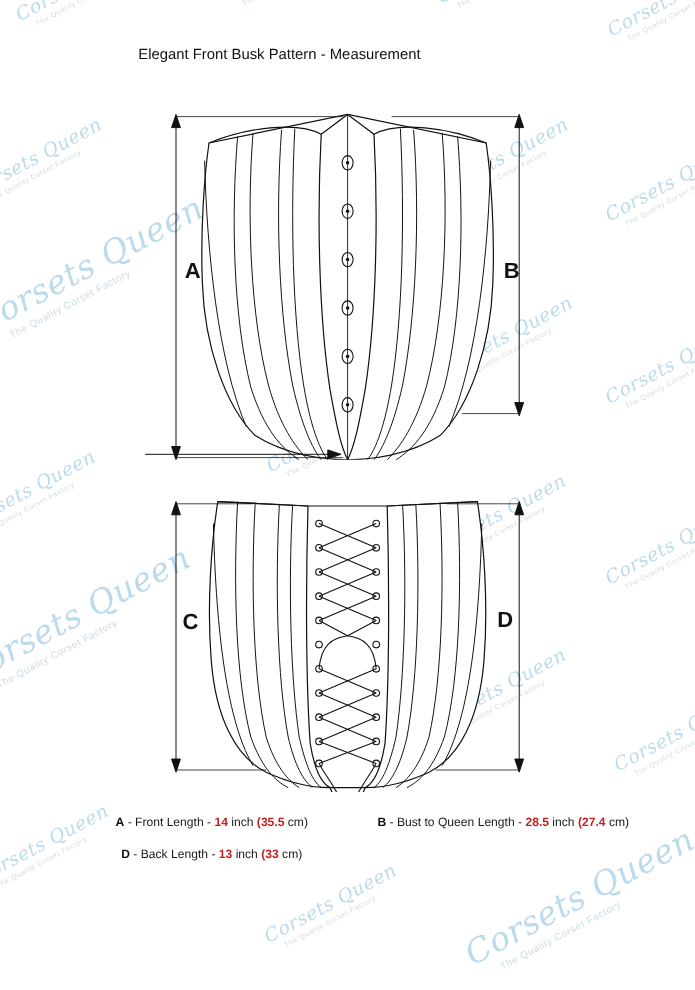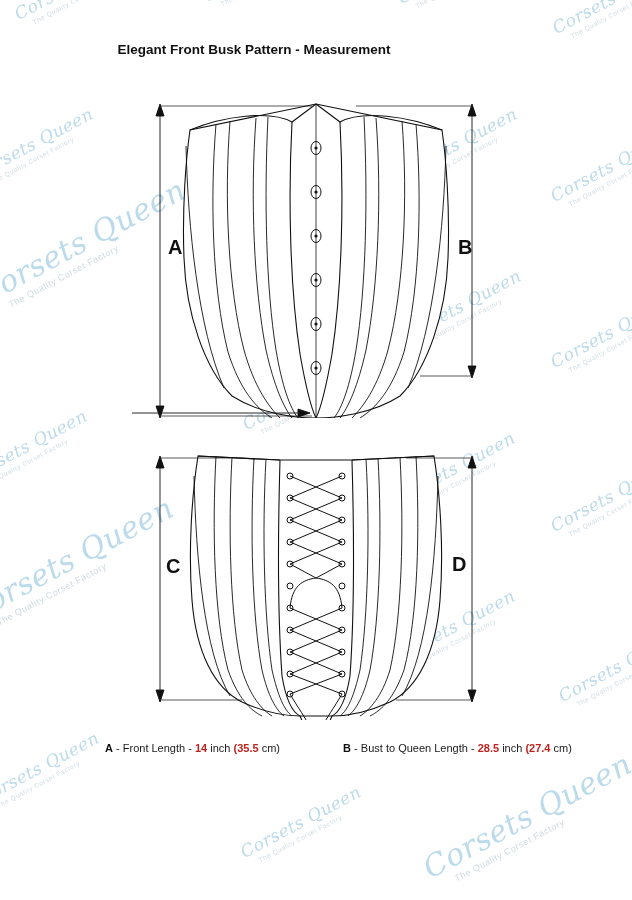--- a/index.html
+++ b/index.html
@@ -56,21 +56,20 @@
 
   
   #page-title {
     position: absolute;
     left: 0; top: 42px;
     width: 508px;
     text-align: center;
     font-size: 13.5px;
     color: #111;
     z-index: 8;
-    font-weight: bold;
   }
 
   
   .figure {
     position: absolute;
     z-index: 6;
   }
   #figure-front { left: 120px; top: 88px; }
   #figure-back  { left: 120px; top: 430px; }
 
@@ -392,14 +391,24 @@
       <span class="txt">-</span>
       <span class="txt">Bust to Queen Length</span>
       <span class="txt">-</span>
       <span class="val">28.5</span>
       <span class="txt">inch</span>
       <span class="val-cm">(</span><span class="val-cm">27.4</span>
       <span class="txt">cm)</span>
     </div>
   </div>
   <div class="legend-row">
+    <div class="legend-item">
+      <span class="key">D</span>
+      <span class="txt">-</span>
+      <span class="txt">Back Length</span>
+      <span class="txt">-</span>
+      <span class="val">13</span>
+      <span class="txt">inch</span>
+      <span class="val-cm">(</span><span class="val-cm">33</span>
+      <span class="txt">cm)</span>
+    </div>
   </div>
 </div>
 
 </body></html>

